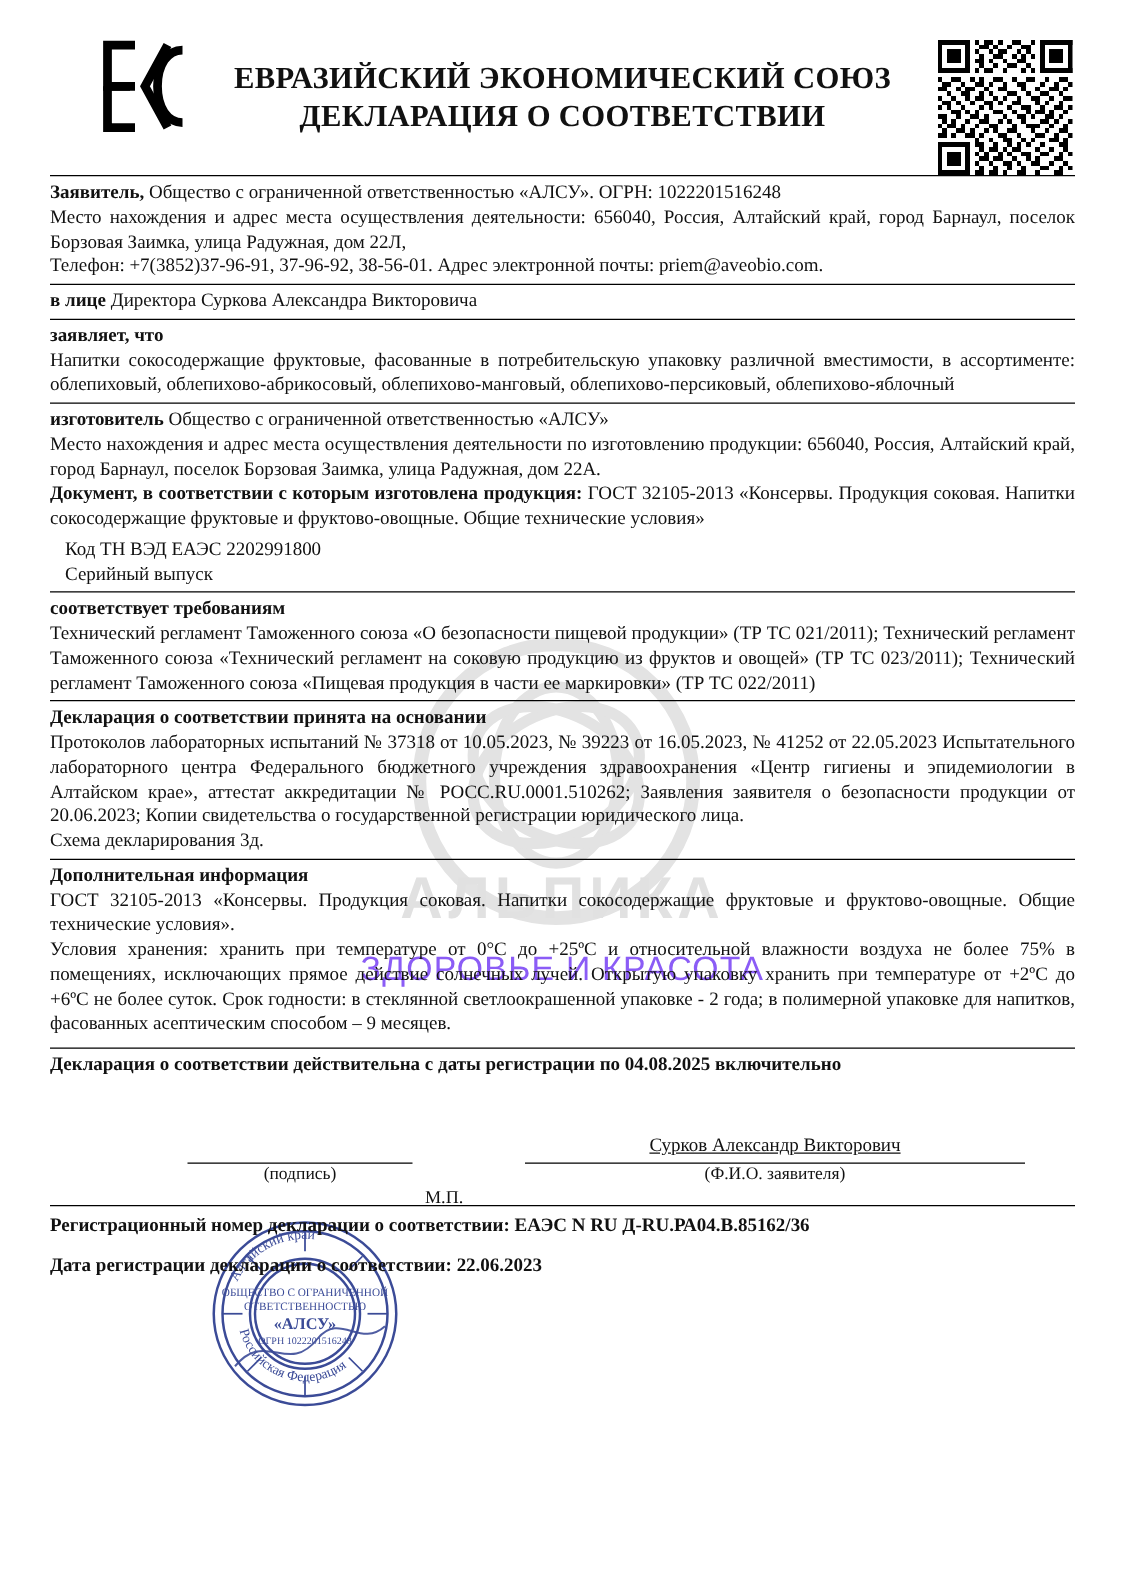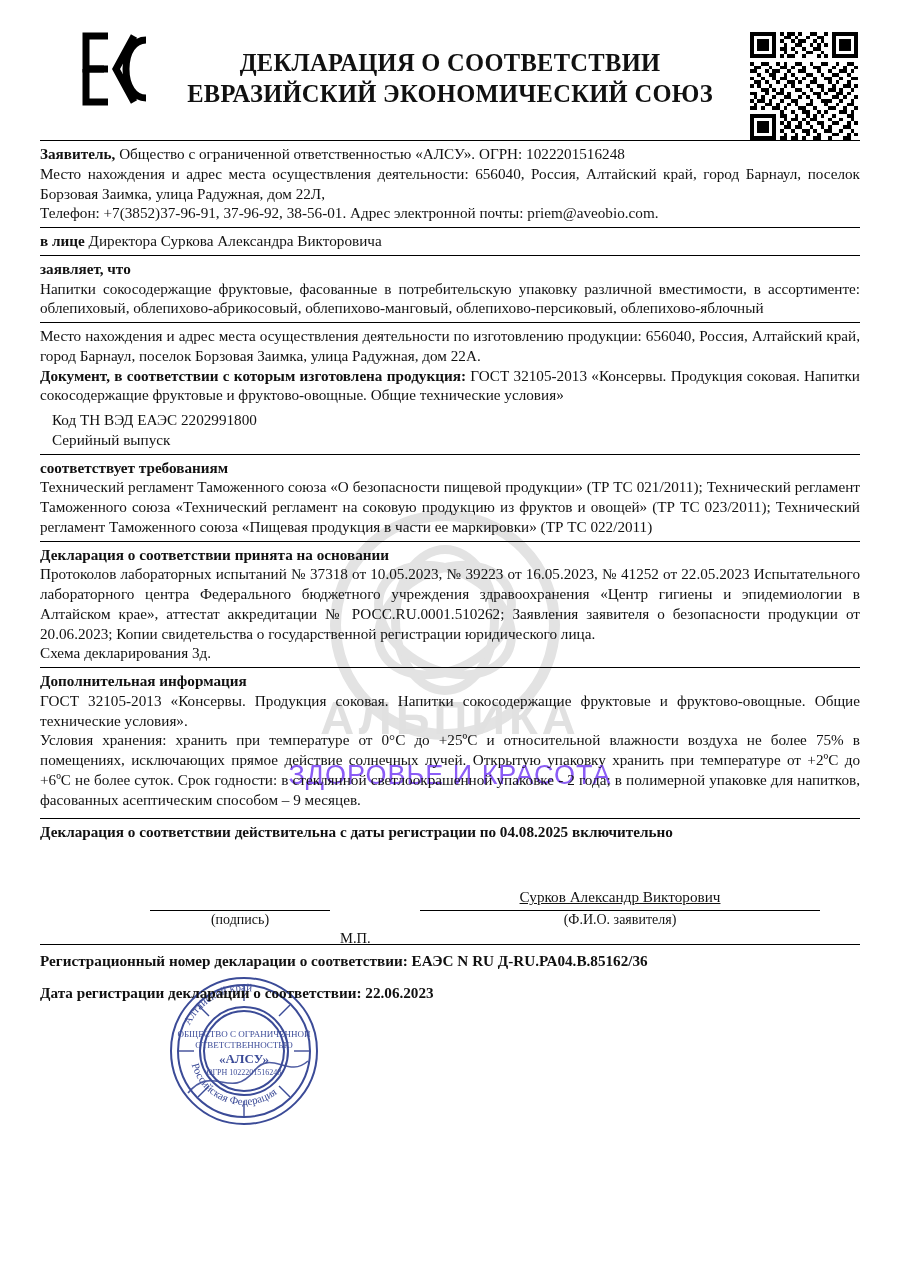--- a/index.html
+++ b/index.html
@@ -223,22 +223,22 @@
           <g fill="none" stroke="#000" stroke-width="7">
             <path d="M30 6 L8 6 L8 39 L30 39"></path>
             <path d="M8 39 L8 72 L30 72"></path>
             <path d="M8 39 L26 39"></path>
             <path d="M56 6 L38 39 L56 72"></path>
             <path d="M68 10 C56 10 48 22 48 39 C48 56 56 68 68 68"></path>
           </g>
         </svg>
       </div>
       <div class="title-block">
+        <div class="t1">ЕВРАЗИЙСКИЙ ЭКОНОМИЧЕСКИЙ СОЮЗ</div>
         <div class="t1">ДЕКЛАРАЦИЯ О СООТВЕТСТВИИ</div>
-        <div class="t1">ЕВРАЗИЙСКИЙ ЭКОНОМИЧЕСКИЙ СОЮЗ</div>
       </div>
       <div class="qr">
         <svg width="108" height="108" viewBox="0 0 29 29" shape-rendering="crispEdges">
           <rect width="29" height="29" fill="#fff"></rect>
           <g fill="#000">
             <rect x="0" y="0" width="7" height="1"></rect>
               <rect x="0" y="6" width="7" height="1"></rect>
             <rect x="0" y="0" width="1" height="7"></rect>
               <rect x="6" y="0" width="1" height="7"></rect>
             <rect x="2" y="2" width="3" height="3"></rect>
@@ -479,20 +479,22 @@
     </div>
 
     <div class="rule"></div>
     <div class="sect">
       <p class="nj b">заявляет, что</p>
       <p>Напитки сокосодержащие фруктовые, фасованные в потребительскую упаковку различной вместимости, в ассортименте: облепиховый, облепихово-абрикосовый, облепихово-манговый, облепихово-персиковый, облепихово-яблочный</p>
     </div>
 
     <div class="rule"></div>
     <div class="sect">
+      <p class="nj"><span class="b">изготовитель</span>
+        <span>Общество с ограниченной ответственностью «АЛСУ»</span></p>
       <p>Место нахождения и адрес места осуществления деятельности по изготовлению продукции: 656040, Россия, Алтайский край, город Барнаул, поселок Борзовая Заимка, улица Радужная, дом 22А.</p>
       <p><span class="b">Документ, в соответствии с которым изготовлена продукция:</span>
         <span>ГОСТ 32105-2013 «Консервы. Продукция соковая. Напитки сокосодержащие фруктовые и фруктово-овощные. Общие технические условия»</span></p>
       <div class="small-gap"></div>
       <p class="nj indent">Код ТН ВЭД ЕАЭС  2202991800</p>
       <p class="nj indent">Серийный выпуск</p>
     </div>
 
     <div class="rule"></div>
     <div class="sect">

